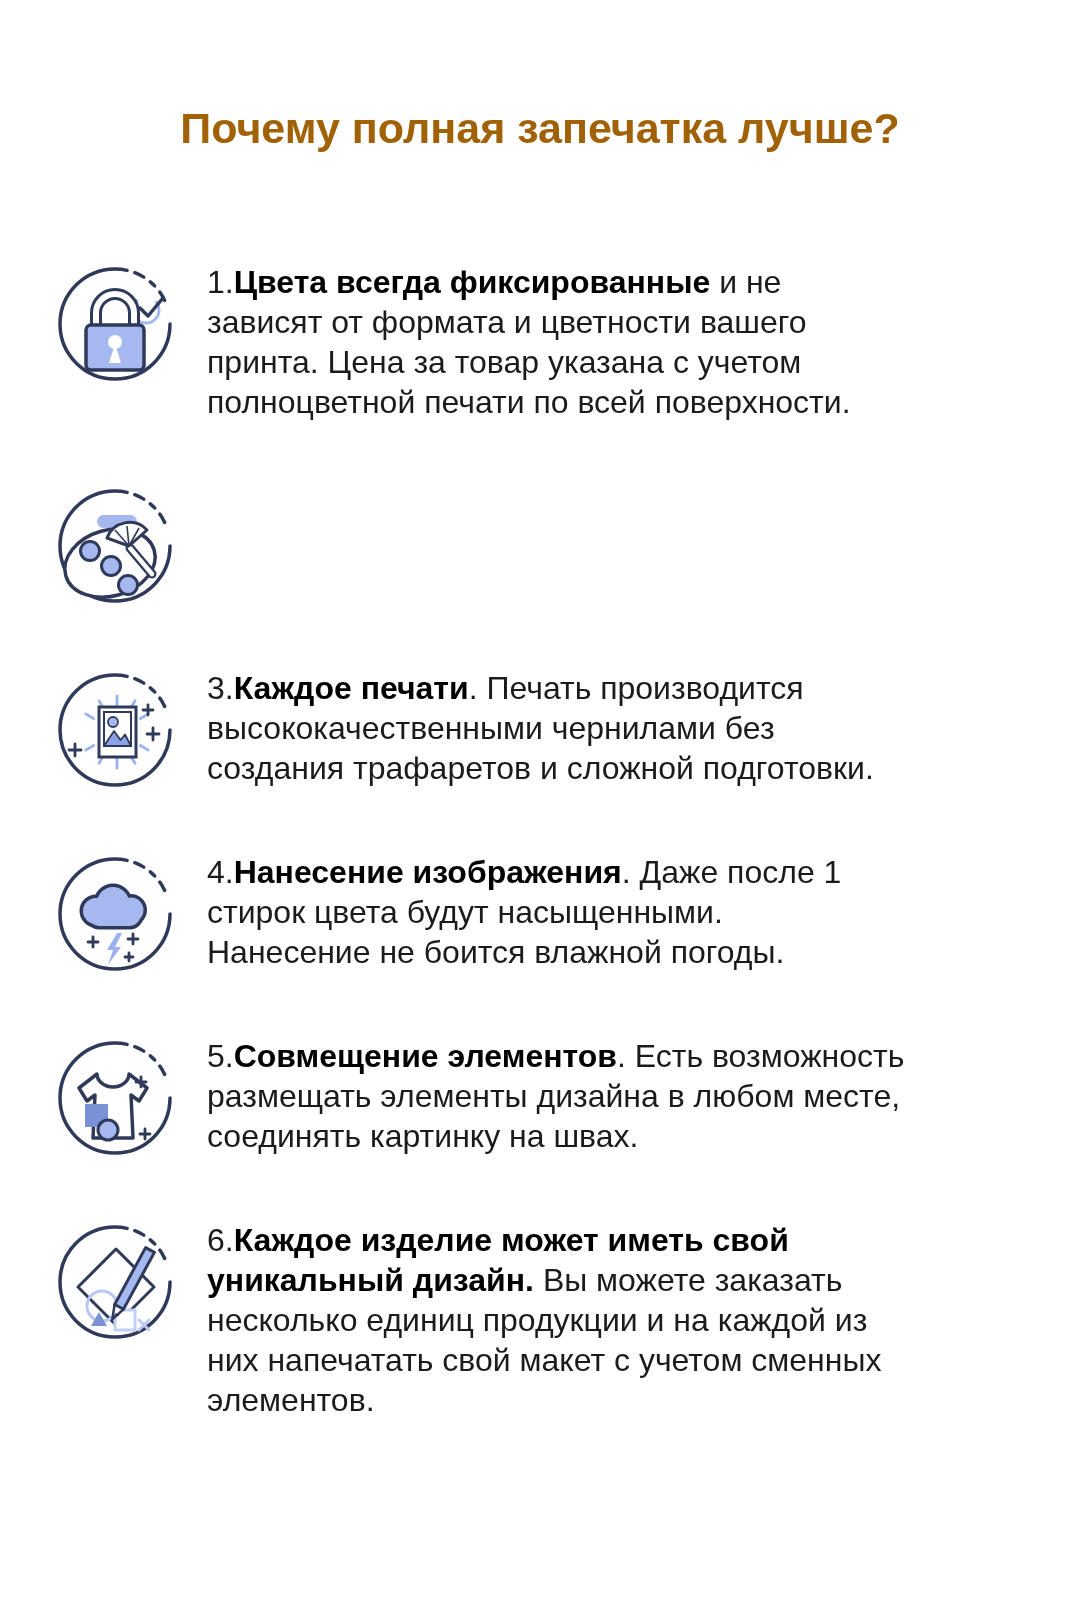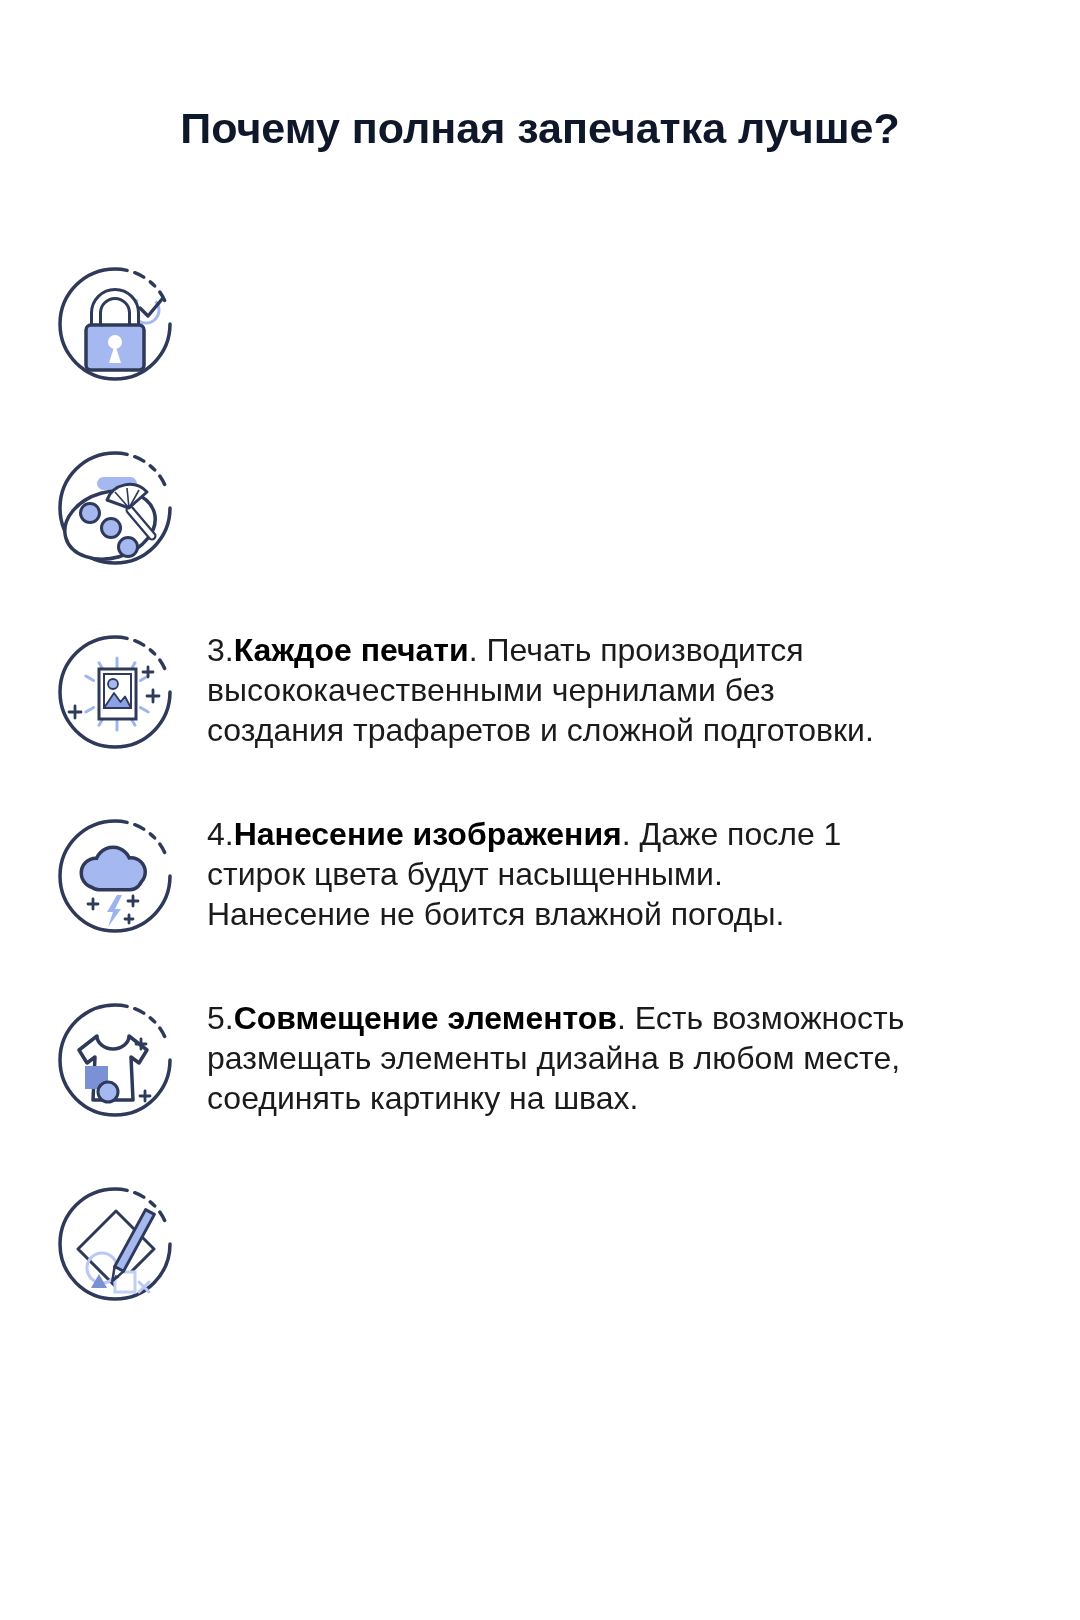--- a/index.html
+++ b/index.html
@@ -1,17 +1,17 @@
 <!DOCTYPE html>
 <html><head>
 <meta charset="utf-8">
 <style>
   html,body{margin:0;padding:0;background:#ffffff;}
   body{width:1080px;height:1620px;font-family:"Liberation Sans",sans-serif;overflow:hidden;}
-  .title{margin:102px 20px 0;text-align:center;font-size:43px;line-height:52px;font-weight:700;color:#0f172a;}
+  .title{margin:102px 20px 0;text-align:center;font-size:43px;line-height:52px;font-weight:700;color:#a16207;}
   .rows{margin-top:108px;padding-left:55px;}
   .row{display:flex;align-items:flex-start;margin-bottom:62px;}
   .icon-wrap{flex:0 0 120px;width:120px;height:120px;margin-right:32px;margin-top:2px;}
   .icon-wrap svg{display:block;}
   .txt{margin:0;width:830px;font-size:32px;line-height:40px;color:#1b1b1d;white-space:pre-line;}
   .txt .b{font-weight:700;color:#000;}
 </style>
 </head>
 <body>
 
@@ -25,20 +25,24 @@
         <circle cx="60" cy="60" r="55" fill="none" stroke="#2f3a5a" stroke-width="3.5" stroke-linecap="round" stroke-dasharray="296 8 10 8 6 8 9.6" stroke-dashoffset="25"></circle>
         <circle cx="91" cy="46" r="13" fill="none" stroke="#a5b9f0" stroke-width="3" stroke-dasharray="62 19.7" stroke-dashoffset="10"></circle>
         <path d="M85 44 L93 52 L108 34" fill="none" stroke="#2f3a5a" stroke-width="3.5" stroke-linecap="round" stroke-linejoin="round"></path>
         <path d="M41 64 V49 a19 19 0 0 1 38 0 V64" fill="none" stroke="#2f3a5a" stroke-width="12"></path>
         <path d="M41 64 V49 a19 19 0 0 1 38 0 V64" fill="none" stroke="#ffffff" stroke-width="6"></path>
         <rect x="31" y="61" width="58" height="45" rx="5" fill="#a5b9f0" stroke="#2f3a5a" stroke-width="3.5"></rect>
         <circle cx="60" cy="78" r="7" fill="#ffffff"></circle>
         <path d="M60 80 L54 99 L66 99 Z" fill="#ffffff"></path>
       </svg>
     </div>
+    <p class="txt"><span>1.</span><span class="b">Цвета всегда фиксированные</span><span> и не
+зависят от формата и цветности вашего
+принта. Цена за товар указана с учетом
+полноцветной печати по всей поверхности.</span></p>
   </div>
 
   <div class="row">
     <div class="icon-wrap">
       <svg width="120" height="120" viewBox="0 0 120 120">
         <circle cx="60" cy="60" r="55" fill="none" stroke="#2f3a5a" stroke-width="3.5" stroke-linecap="round" stroke-dasharray="296 8 10 8 6 8 9.6" stroke-dashoffset="25"></circle>
         <rect x="42" y="29" width="40" height="13" rx="6.5" fill="#a5b9f0"></rect>
         <rect x="58" y="38" width="32" height="12" rx="6" fill="#a5b9f0"></rect>
         <ellipse cx="55" cy="77" rx="46" ry="33" fill="#ffffff" stroke="#2f3a5a" stroke-width="3.5" transform="rotate(-16 55 77)"></ellipse>
         <circle cx="35" cy="65" r="9.5" fill="#a5b9f0" stroke="#2f3a5a" stroke-width="3"></circle>
@@ -138,15 +142,20 @@
         <path d="M61 27 L99 65 L61 103 L23 65 Z" fill="#ffffff" stroke="#2f3a5a" stroke-width="3" stroke-linejoin="round"></path>
         <circle cx="47" cy="84" r="15" fill="none" stroke="#b9c8f4" stroke-width="3"></circle>
         <path d="M36 104 L52 104 L44 90 Z" fill="#7b91d6"></path>
         <rect x="60" y="88" width="20" height="20" fill="#ffffff" stroke="#c3d0f5" stroke-width="3"></rect>
         <path d="M84 98 l10 10 M94 98 l-10 10" stroke="#b9c8f4" stroke-width="3" stroke-linecap="round"></path>
         <path d="M90.6 25.6 L99.4 30.4 L68.4 87.4 L59.6 82.6 Z" fill="#a5b9f0" stroke="#2f3a5a" stroke-width="3" stroke-linejoin="round"></path>
         <path d="M59.6 82.6 L68.4 87.4 L57.3 97.3 Z" fill="#ffffff" stroke="#2f3a5a" stroke-width="2.5" stroke-linejoin="round"></path>
         <path d="M60.5 91 L64.5 93.2 L57.3 97.3 Z" fill="#2f3a5a"></path>
       </svg>
     </div>
+    <p class="txt"><span>6.</span><span class="b">Каждое изделие может иметь свой
+уникальный дизайн.</span><span> Вы можете заказать
+несколько единиц продукции и на каждой из
+них напечатать свой макет с учетом сменных
+элементов.</span></p>
   </div>
 
 </div>
 
 </body></html>

